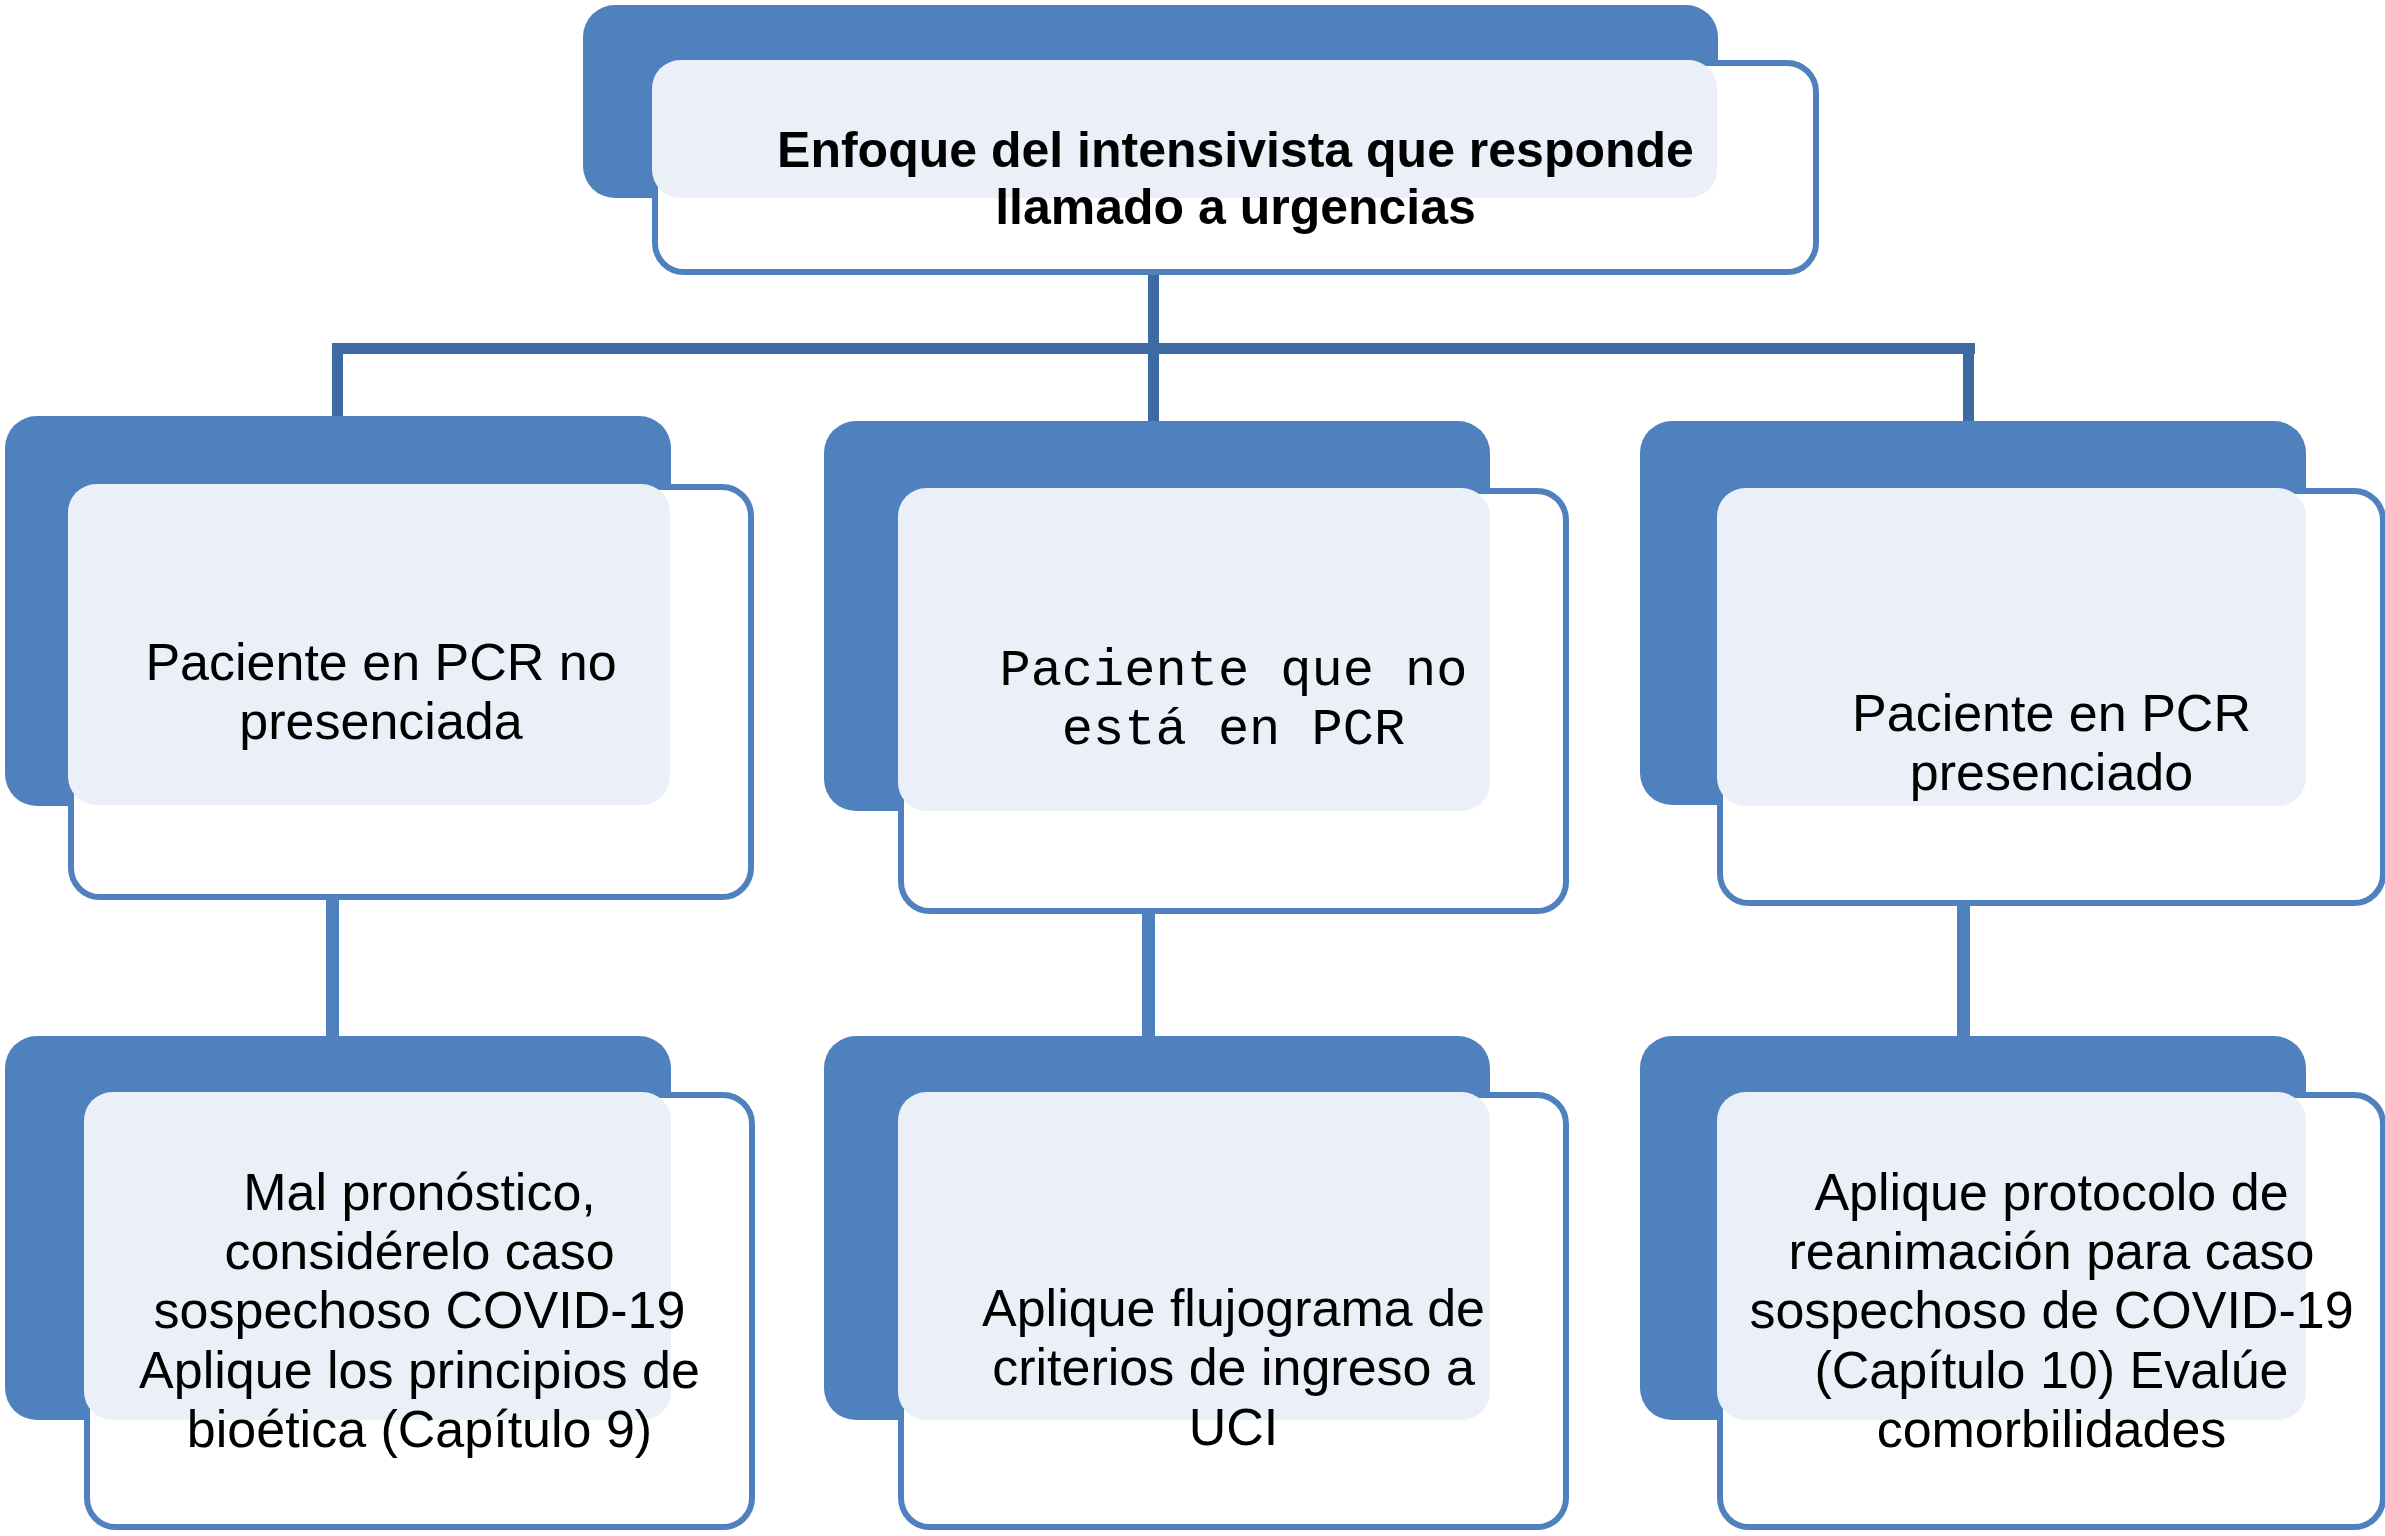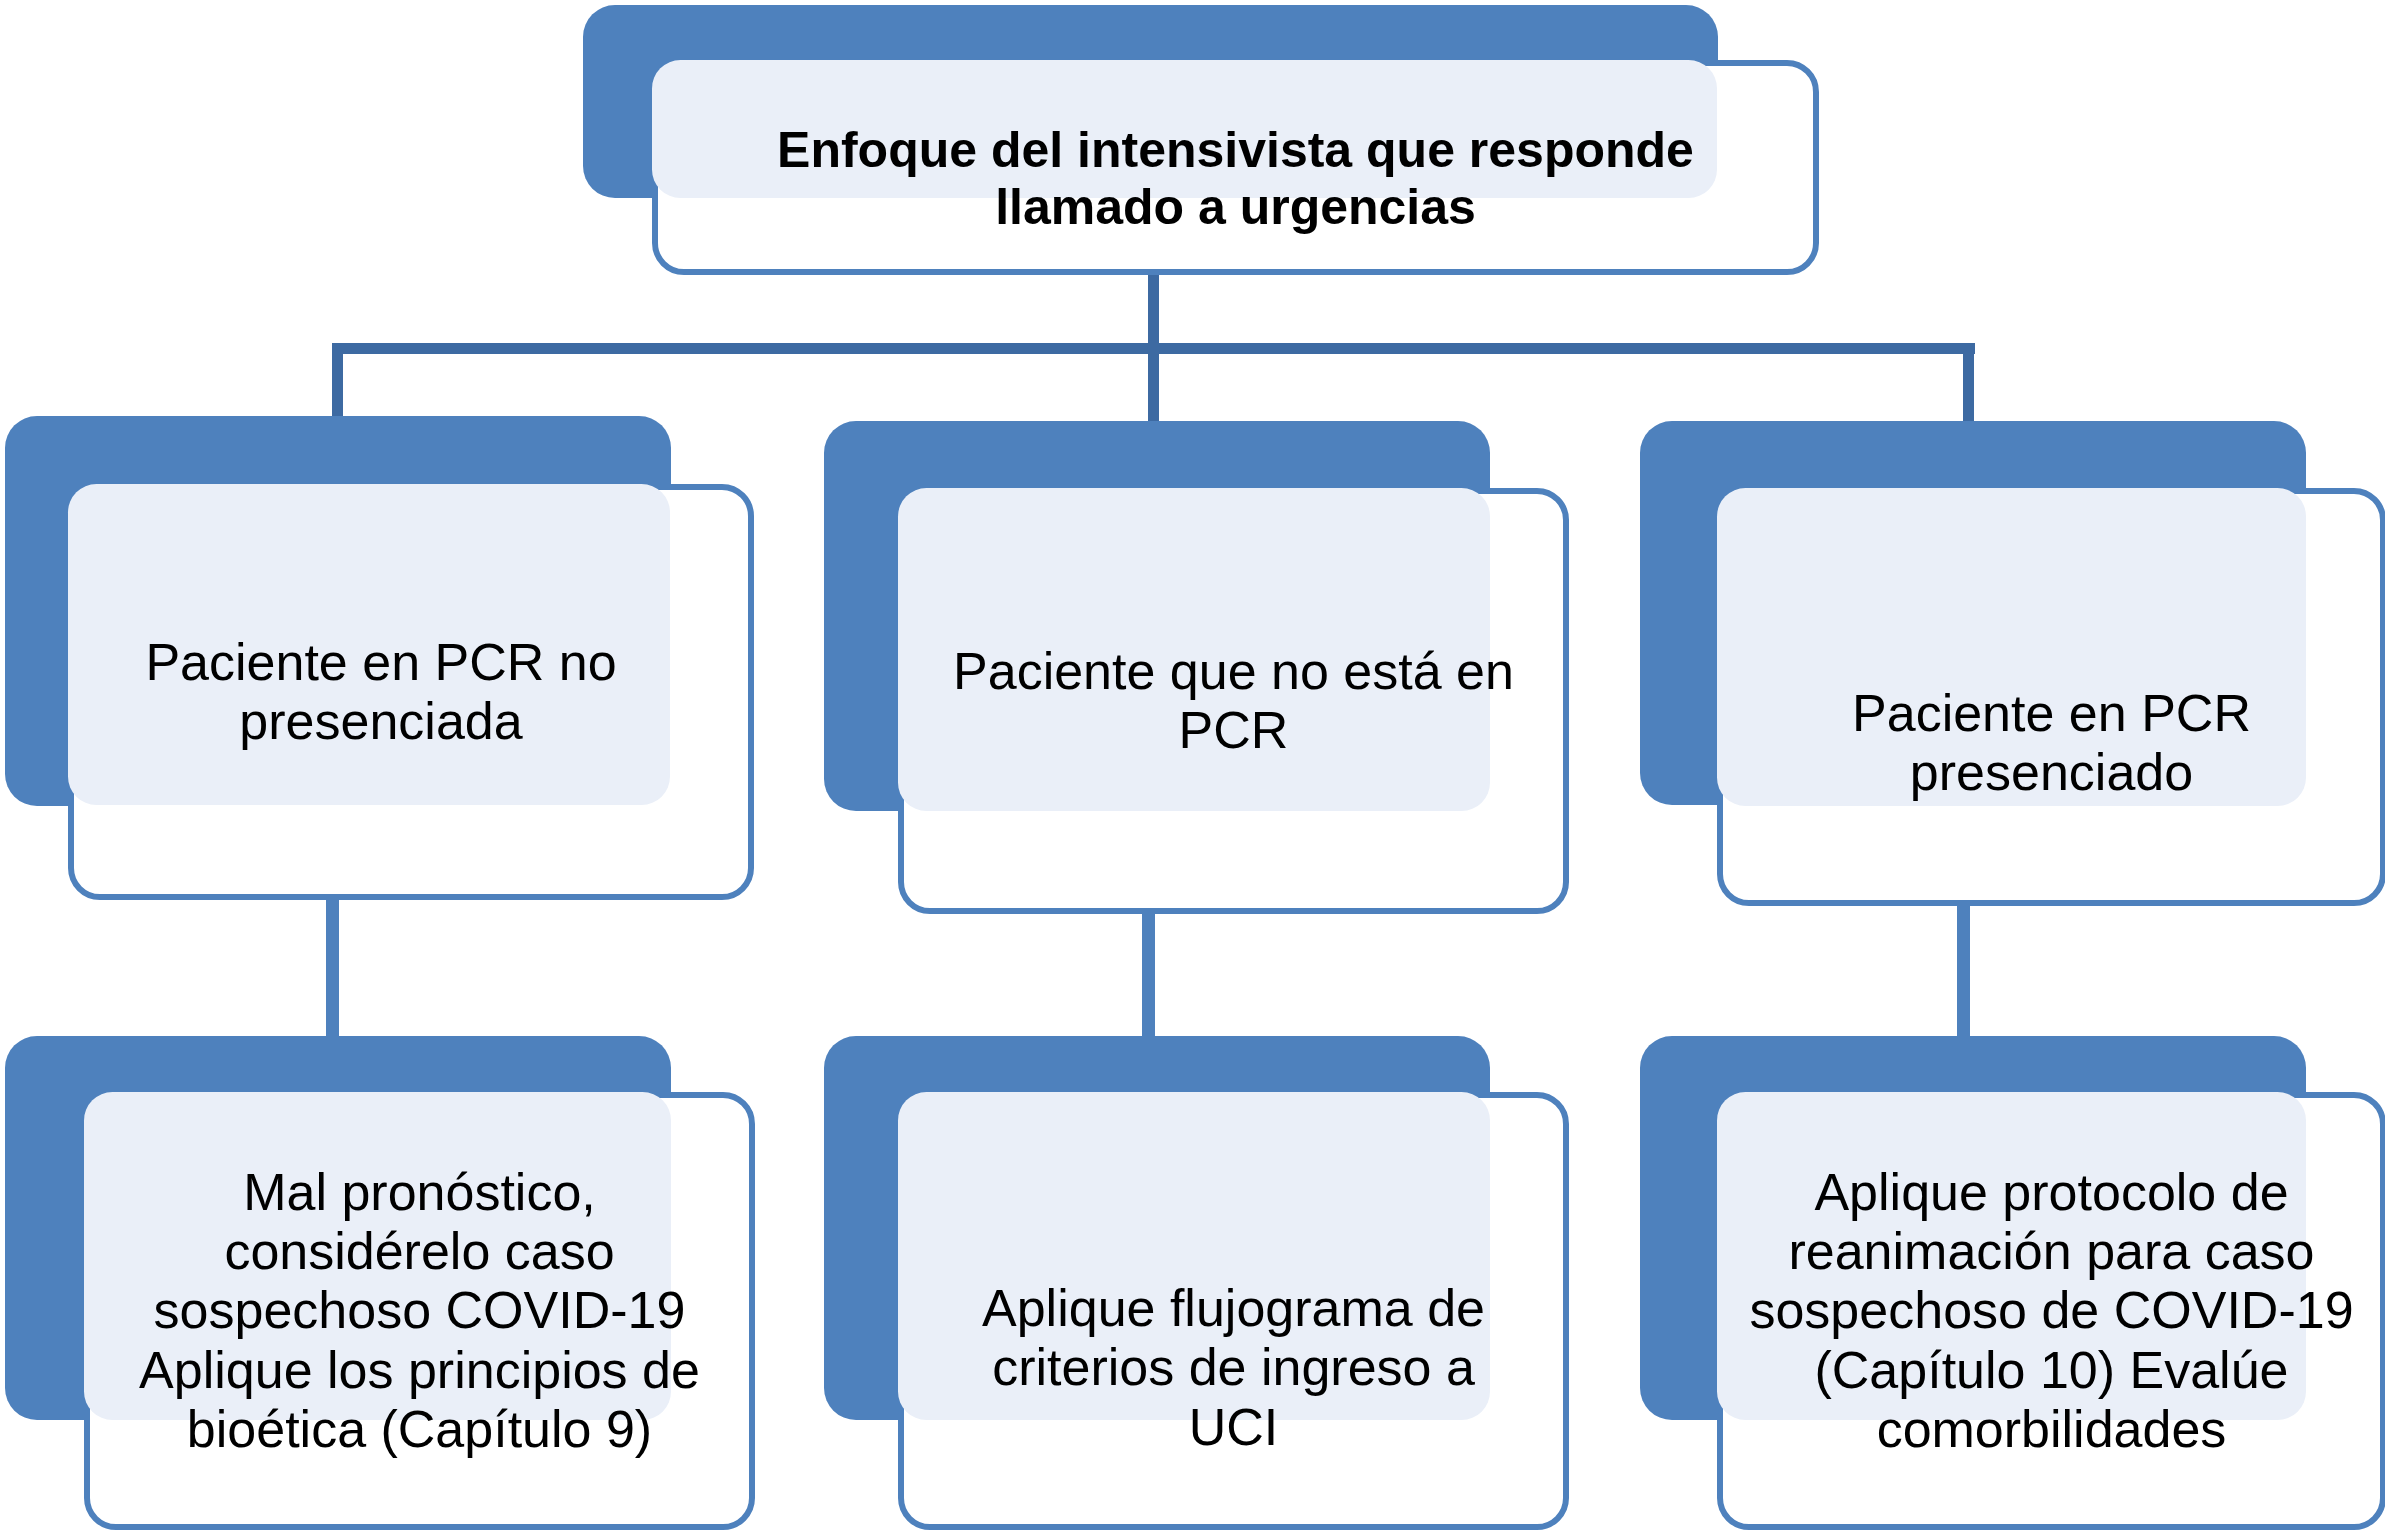--- a/index.html
+++ b/index.html
@@ -105,21 +105,21 @@
     <div class="plate" style="left:4.8px; top:416px; width:666px; height:390px;"></div>
     <div class="card" style="left:68px; top:484px; width:686px; height:416px;"></div>
     <div class="fill" style="left:68px; top:484px; width:602px; height:321px;"></div>
     <div class="label body" style="left:68px; top:484px; width:626px; height:416px; padding:0 20px; box-sizing:border-box;">Paciente en PCR no presenciada</div>
   </div>
 
   <div class="node">
     <div class="plate" style="left:824px; top:421px; width:666px; height:390px;"></div>
     <div class="card" style="left:898px; top:488px; width:671px; height:426px;"></div>
     <div class="fill" style="left:898px; top:488px; width:592px; height:323px;"></div>
-    <div class="label body" style="left:898px; top:488px; width:671px; height:426px; padding:0 48px; box-sizing:border-box;">Paciente que no está en PCR</div>
+    <div class="label body" style="left:898px; top:488px; width:671px; height:426px; padding:0 48px; box-sizing:border-box;font-family:Liberation Mono, monospace;">Paciente que no está en PCR</div>
   </div>
 
   <div class="node">
     <div class="plate" style="left:1640px; top:421px; width:666px; height:384px;"></div>
     <div class="card" style="left:1717px; top:488px; width:669px; height:418px;"></div>
     <div class="fill" style="left:1717px; top:488px; width:589px; height:318px;"></div>
     <div class="label body" style="left:1717px; top:488px; width:669px; height:510px; padding:0 46px; box-sizing:border-box;">Paciente en PCR presenciado</div>
   </div>
 
   <div class="node">

